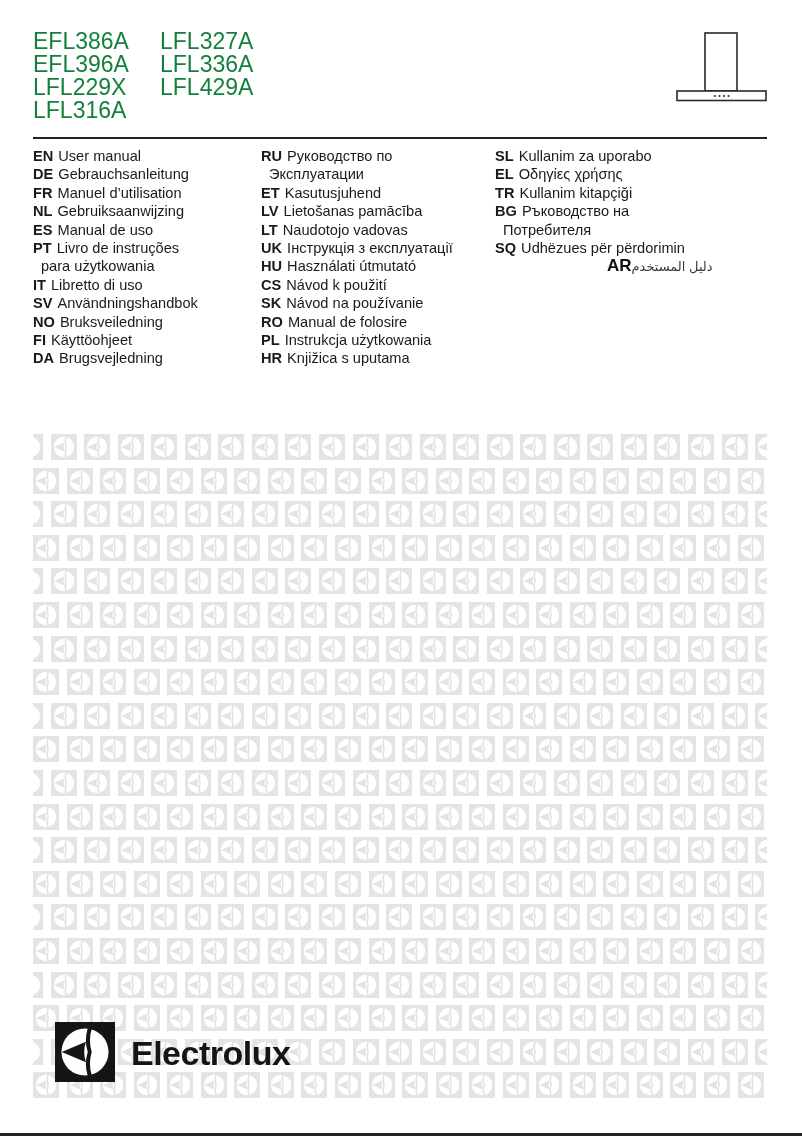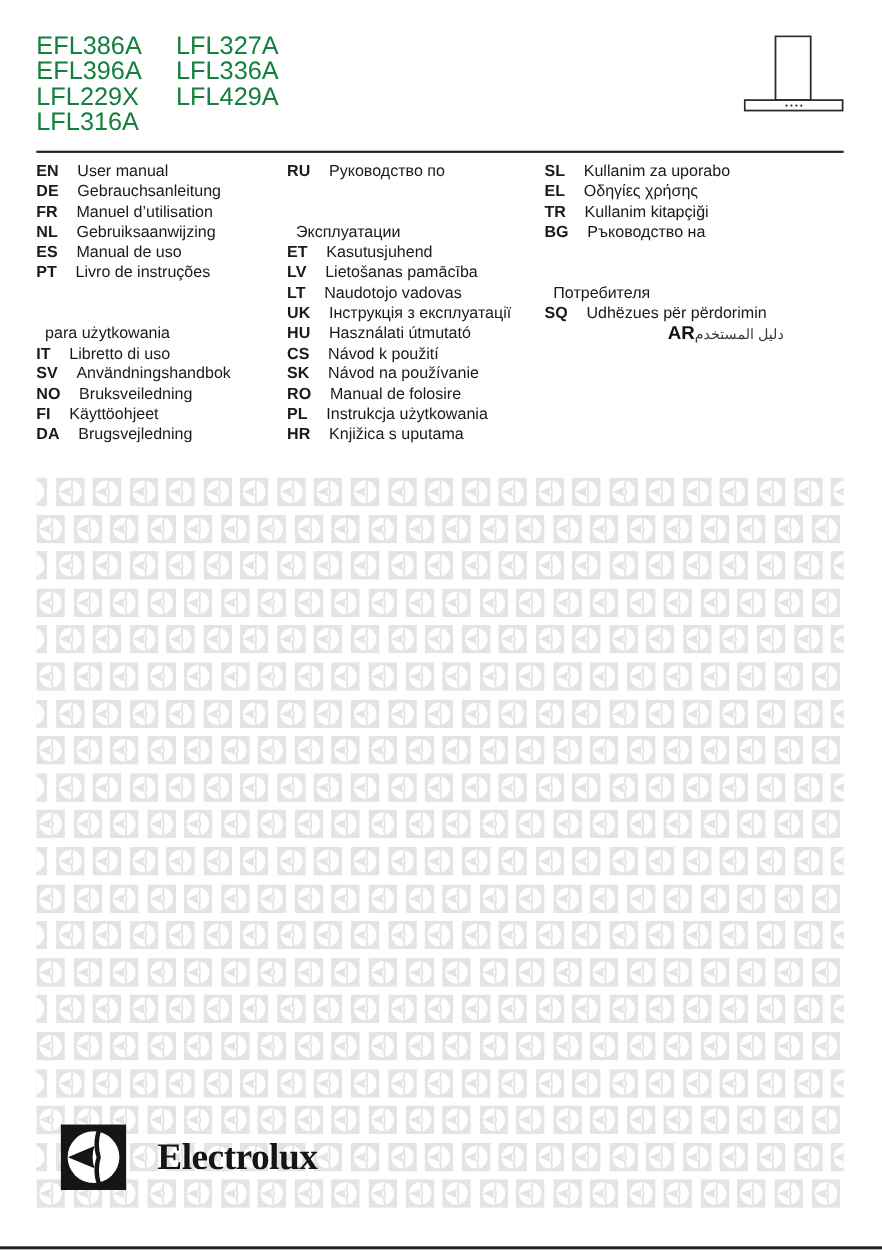--- a/index.html
+++ b/index.html
@@ -51,25 +51,24 @@
   }
   .lang-col.c1 { left: 33px; }
   .lang-col.c2 { left: 261px; }
   .lang-col.c3 { left: 495px; }
   .lang-row {
     white-space: nowrap;
     height: 18.4px;
   }
   .lang-code {
     font-weight: bold;
-    margin-right: 17px;
+    margin-right: 5px;
   }
   .lang-cont {
     padding-left: 8px;
-    margin-top: 37px;
   }
   .lang-ar {
     padding-left: 112px;
     font-size: 13px;
     color: #3a3a3a;
   }
   .lang-ar .lang-code { margin-right: 0; color:#111; font-size:17px; }
   .pattern {
     position: absolute;
     left: 33px;
@@ -99,22 +98,22 @@
     display: flex;
     align-items: center;
     background: rgba(255,255,255,0.0);
   }
   .logo-mark {
     width: 60px;
     height: 60px;
     display: block;
   }
   .logo-text {
-    margin-left: 28px;
-    font-family: Liberation Serif, serif;
+    margin-left: 16px;
+    font-family: Liberation Sans, sans-serif;
     font-size: 34px;
     font-weight: bold;
     letter-spacing: -0.5px;
     color: #151515;
     line-height: 1;
     padding-top: 2px;
   }
   .bottom-rule {
     position: absolute;
     left: 0;

